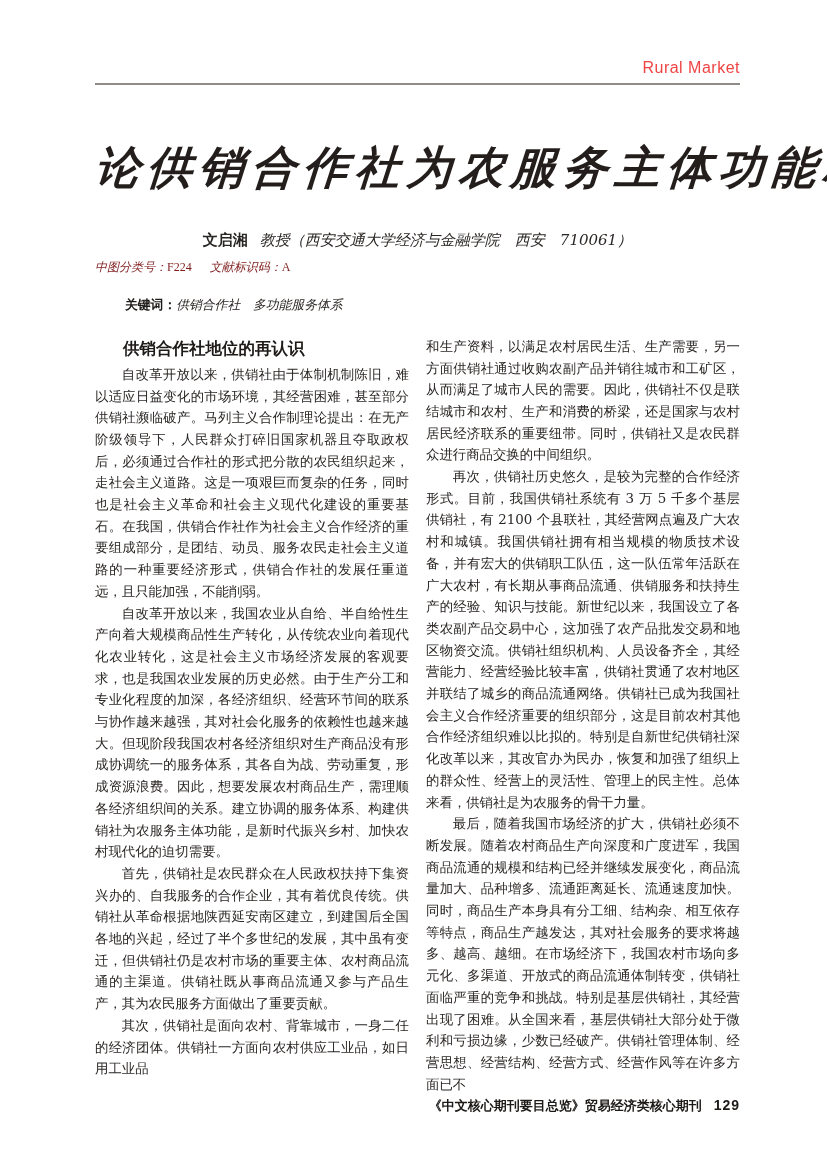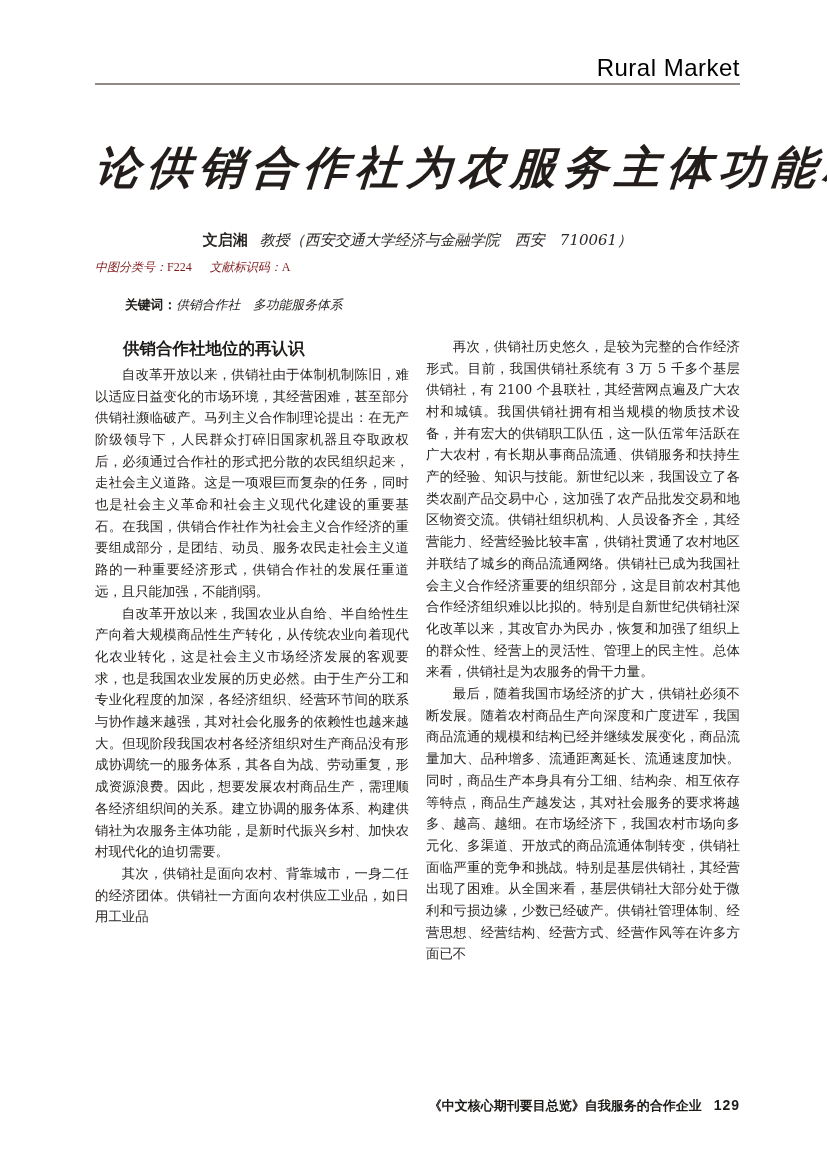--- a/index.html
+++ b/index.html
@@ -12,22 +12,22 @@
     color:#262321;
     overflow:hidden;
     box-sizing:border-box;
     padding:56px 87px 0 95px;
   }
   
   .hdr{border-bottom:2px solid #8f8c88;padding-bottom:3px;}
   .hdr .journal{
     text-align:right;
     font-family:"Liberation Sans","DejaVu Sans",sans-serif;
-    font-size:24px;letter-spacing:0.5px;
-    color:#000000;
+    font-size:16px;letter-spacing:0.5px;
+    color:#ef4444;
     line-height:24px;
   }
   
   .title{
     margin:44px 0 0 0;
     text-align:center;
     font-size:45px;
     font-weight:900;
     font-style:italic;
     letter-spacing:7px;
@@ -122,25 +122,27 @@
 
   <div class="abstract">
     <p><span class="lbl">关键词：</span><span class="atext">供销合作社　多功能服务体系</span></p>
   </div>
 
   <div class="columns">
     <div class="col">
       <h2>供销合作社地位的再认识</h2>
       <p class="indent">自改革开放以来，供销社由于体制机制陈旧，难以适应日益变化的市场环境，其经营困难，甚至部分供销社濒临破产。马列主义合作制理论提出：在无产阶级领导下，人民群众打碎旧国家机器且夺取政权后，必须通过合作社的形式把分散的农民组织起来，走社会主义道路。这是一项艰巨而复杂的任务，同时也是社会主义革命和社会主义现代化建设的重要基石。在我国，供销合作社作为社会主义合作经济的重要组成部分，是团结、动员、服务农民走社会主义道路的一种重要经济形式，供销合作社的发展任重道远，且只能加强，不能削弱。</p>
       <p class="indent">自改革开放以来，我国农业从自给、半自给性生产向着大规模商品性生产转化，从传统农业向着现代化农业转化，这是社会主义市场经济发展的客观要求，也是我国农业发展的历史必然。由于生产分工和专业化程度的加深，各经济组织、经营环节间的联系与协作越来越强，其对社会化服务的依赖性也越来越大。但现阶段我国农村各经济组织对生产商品没有形成协调统一的服务体系，其各自为战、劳动重复，形成资源浪费。因此，想要发展农村商品生产，需理顺各经济组织间的关系。建立协调的服务体系、构建供销社为农服务主体功能，是新时代振兴乡村、加快农村现代化的迫切需要。</p>
+      <p class="indent">首先，供销社是农民群众在人民政权扶持下集资兴办的、自我服务的合作企业，其有着优良传统。供销社从革命根据地陕西延安南区建立，到建国后全国各地的兴起，经过了半个多世纪的发展，其中虽有变迁，但供销社仍是农村市场的重要主体、农村商品流通的主渠道。供销社既从事商品流通又参与产品生产，其为农民服务方面做出了重要贡献。</p>
       <p class="indent">其次，供销社是面向农村、背靠城市，一身二任的经济团体。供销社一方面向农村供应工业品，如日用工业品</p>
     </div>
     <div class="col">
+      <p class="noindent">和生产资料，以满足农村居民生活、生产需要，另一方面供销社通过收购农副产品并销往城市和工矿区，从而满足了城市人民的需要。因此，供销社不仅是联结城市和农村、生产和消费的桥梁，还是国家与农村居民经济联系的重要纽带。同时，供销社又是农民群众进行商品交换的中间组织。</p>
       <p class="indent">再次，供销社历史悠久，是较为完整的合作经济形式。目前，我国供销社系统有 3 万 5 千多个基层供销社，有 2100 个县联社，其经营网点遍及广大农村和城镇。我国供销社拥有相当规模的物质技术设备，并有宏大的供销职工队伍，这一队伍常年活跃在广大农村，有长期从事商品流通、供销服务和扶持生产的经验、知识与技能。新世纪以来，我国设立了各类农副产品交易中心，这加强了农产品批发交易和地区物资交流。供销社组织机构、人员设备齐全，其经营能力、经营经验比较丰富，供销社贯通了农村地区并联结了城乡的商品流通网络。供销社已成为我国社会主义合作经济重要的组织部分，这是目前农村其他合作经济组织难以比拟的。特别是自新世纪供销社深化改革以来，其改官办为民办，恢复和加强了组织上的群众性、经营上的灵活性、管理上的民主性。总体来看，供销社是为农服务的骨干力量。</p>
       <p class="indent">最后，随着我国市场经济的扩大，供销社必须不断发展。随着农村商品生产向深度和广度进军，我国商品流通的规模和结构已经并继续发展变化，商品流量加大、品种增多、流通距离延长、流通速度加快。同时，商品生产本身具有分工细、结构杂、相互依存等特点，商品生产越发达，其对社会服务的要求将越多、越高、越细。在市场经济下，我国农村市场向多元化、多渠道、开放式的商品流通体制转变，供销社面临严重的竞争和挑战。特别是基层供销社，其经营出现了困难。从全国来看，基层供销社大部分处于微利和亏损边缘，少数已经破产。供销社管理体制、经营思想、经营结构、经营方式、经营作风等在许多方面已不</p>
     </div>
   </div>
 
   <div class="footer">
-    <span>《中文核心期刊要目总览》自我服务的合作企业</span><span class="pagenum">129</span>
+    <span>《中文核心期刊要目总览》贸易经济类核心期刊</span><span class="pagenum">129</span>
   </div>
 
 </div>
 
 </body></html>

